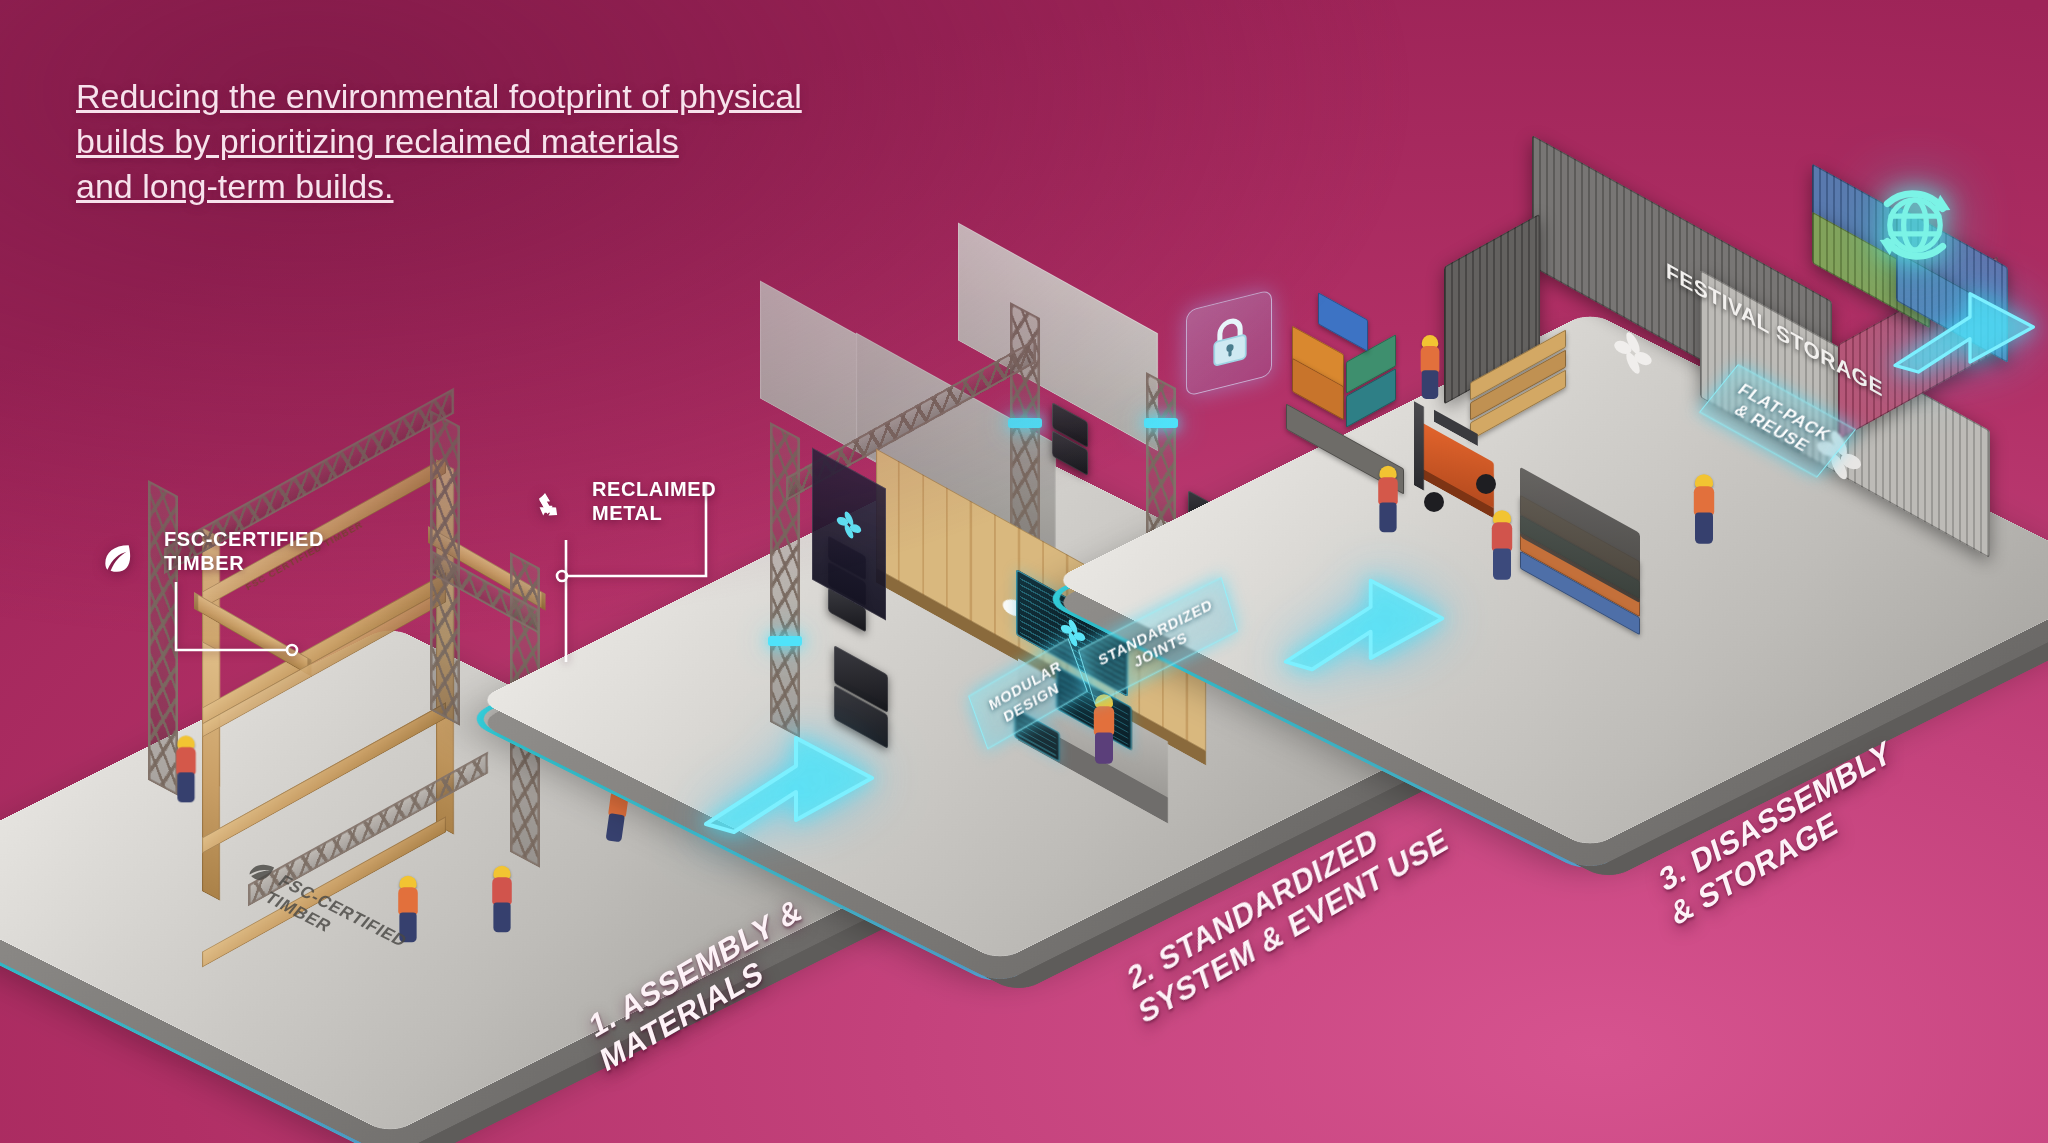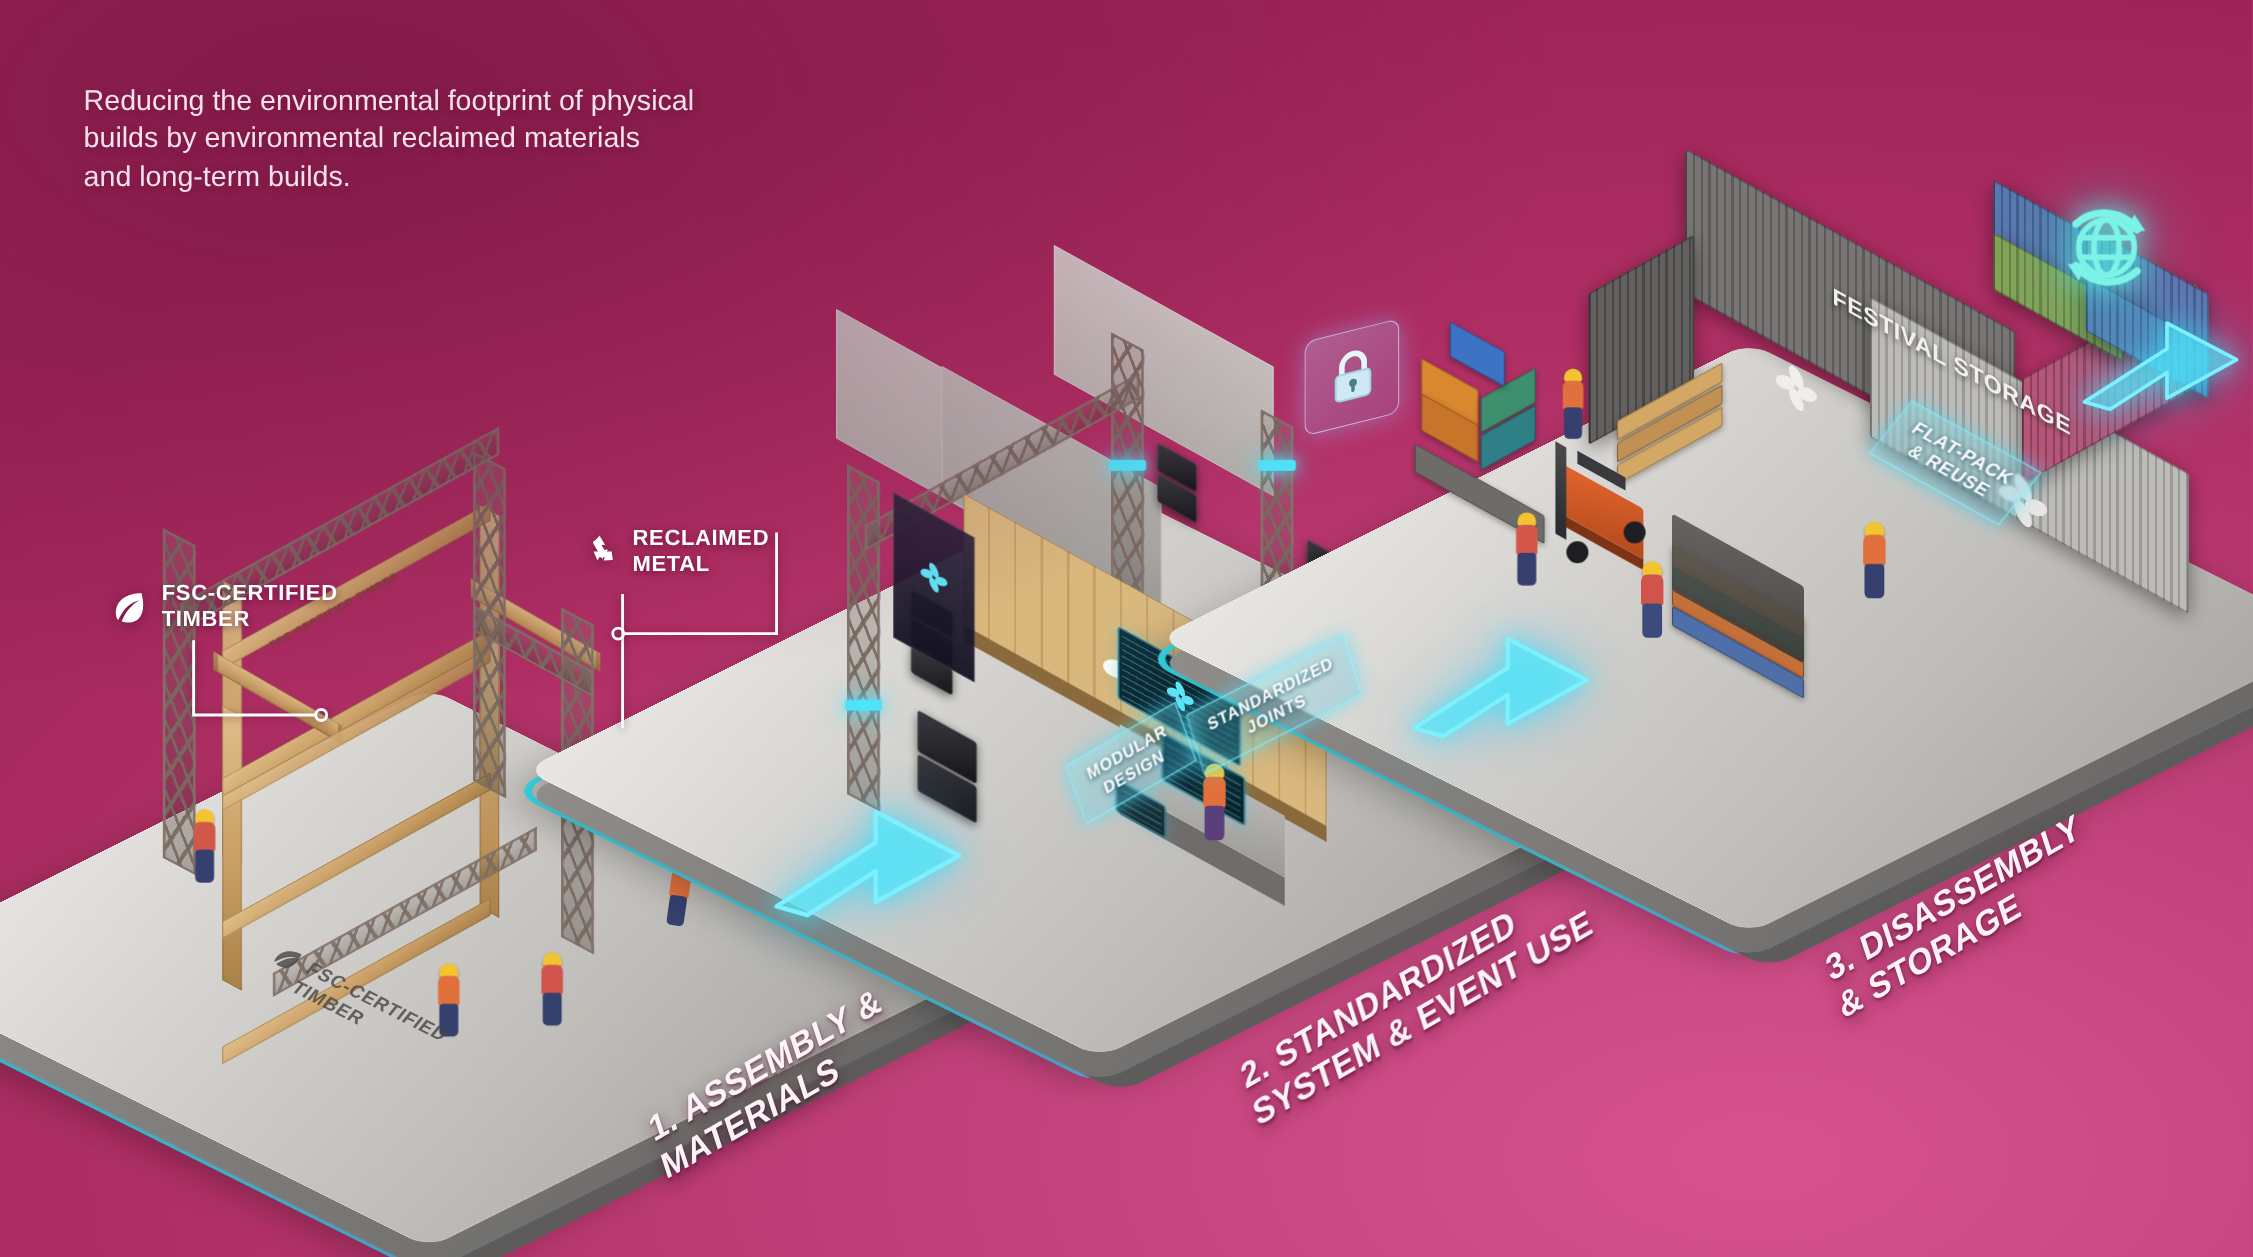--- a/index.html
+++ b/index.html
@@ -26,22 +26,22 @@
   
   .header { position:absolute; left:76px; top:52px; z-index:60; }
   .title {
     color:#fff; font-weight:800; font-size:72px; line-height:.97;
     letter-spacing:-.5px; text-transform:uppercase;
     text-shadow:0 4px 18px rgba(80,10,45,.45);
     font-family:"Liberation Sans", sans-serif;
   }
   .title .l2{ display:block; }
   .subtitle {
-    margin-top:22px; color:#F7E2EC; font-size:26px; line-height:1.32;
-    font-weight:400; max-width:800px; text-shadow:0 2px 8px rgba(80,10,45,.35);
+    margin-top:22px; color:#F7E2EC; font-size:34px; line-height:1.32;
+    font-weight:400; max-width:800px; text-shadow:0 2px 8px rgba(80,10,45,.35);text-decoration:underline;
   }
   .subtitle span{ display:block; }
 
   
   .scene { position:absolute; inset:0; }
 
   .platform{ position:absolute; }
   .plat-top{
     position:absolute; left:0; top:0; width:100%; height:100%;
     background:linear-gradient(160deg,#E9E7E3 0%,#D2D0CC 35%,#BEBCB8 70%,#A9A7A3 100%);
@@ -80,21 +80,21 @@
     background:radial-gradient(ellipse at center, rgba(70,8,40,.5) 0%, rgba(70,8,40,0) 70%);
     filter:blur(18px);
   }
 
   
   .flow-arrow{ position:absolute; z-index:40; }
   .flow-arrow svg{ display:block;
     filter:drop-shadow(0 0 10px rgba(60,225,250,.95)) drop-shadow(0 0 26px rgba(60,200,250,.7)); }
 
   
-  .callout{ position:absolute; z-index:55; display:flex; align-items:center; gap:13px; }
+  .callout{ position:absolute; z-index:55; display:flex; align-items:flex-end; gap:30px; }
   .callout .ctext{
     color:#fff; font-weight:700; font-size:20px; line-height:1.18;
     letter-spacing:.6px; text-transform:uppercase;
     text-shadow:0 2px 7px rgba(70,8,40,.6);
   }
   .callout .ctext span{ display:block; }
   .callout .cicon{ width:34px; height:34px; flex:0 0 34px; filter:drop-shadow(0 2px 6px rgba(70,8,40,.5)); }
   .leader{ position:absolute; z-index:54; }
   .leader svg{ display:block; filter:drop-shadow(0 1px 4px rgba(70,8,40,.5)); }
 
@@ -163,21 +163,21 @@
 </head>
 <body>
 
 <div id="stage">
 
   <div class="header">
     <h1 class="title">
     </h1>
     <p class="subtitle">
       <span>Reducing the environmental footprint of physical</span>
-      <span>builds by environmental reclaimed materials</span>
+      <span>builds by prioritizing reclaimed materials</span>
       <span>and long-term builds.</span>
     </p>
   </div>
 
   <div class="scene">
 
     <div class="ground-shadow" style="left:70px;  top:860px;  width:640px; height:210px;"></div>
     <div class="ground-shadow" style="left:680px; top:690px;  width:650px; height:215px;"></div>
     <div class="ground-shadow" style="left:1260px;top:555px;  width:670px; height:220px;"></div>
 

